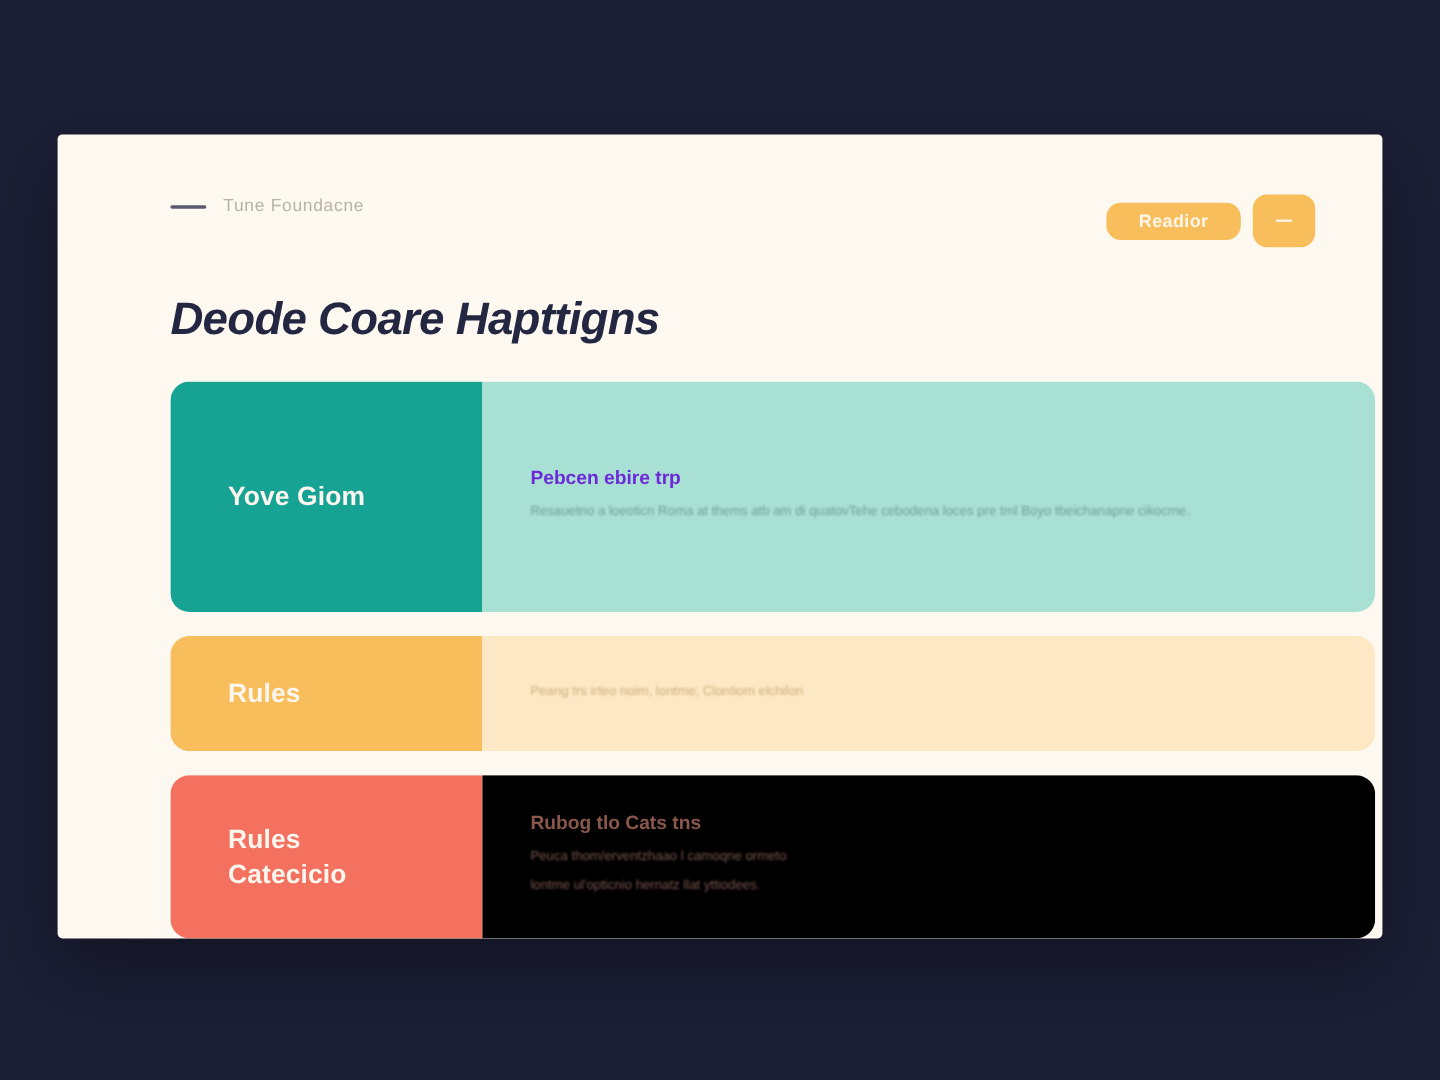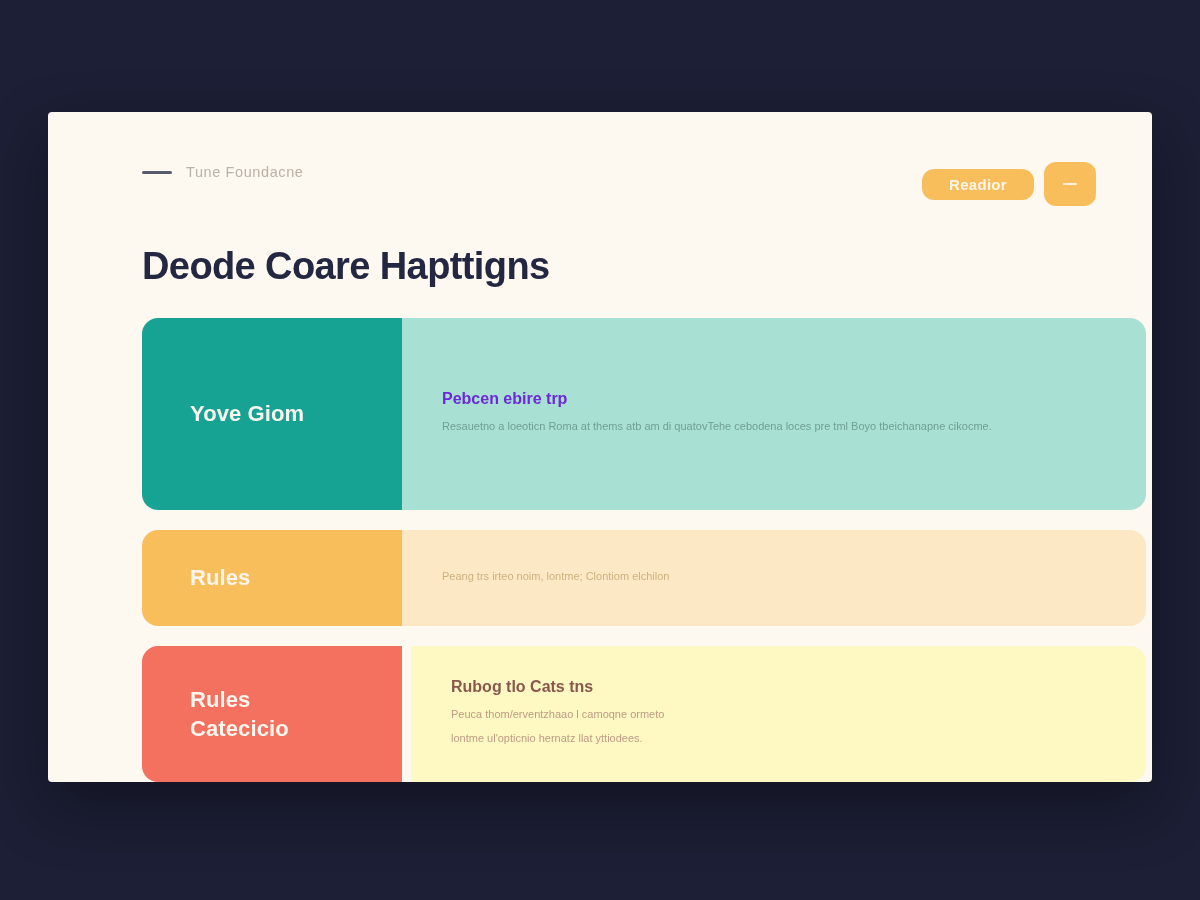--- a/index.html
+++ b/index.html
@@ -109,20 +109,21 @@
   }
 
   
   .page-title {
     margin: 26px 0 0 46px;
     font-size: 38px;
     line-height: 1.1;
     font-weight: 700;
     letter-spacing: -0.6px;
     color: #232741;
+    font-style: italic;
   }
 
   
   .rows {
     margin: 30px 0 0 46px;
     width: 1004px;
     display: flex;
     flex-direction: column;
     gap: 20px;
   }
@@ -178,21 +179,21 @@
   .row--teal .row-body-heading { color: #6d28d9; }
   .row--teal .row-body-para { color: #5a857e; }
   .row--teal { min-height: 192px; }
 
   .row--amber .row-label { background: #f9be5c; }
   .row--amber .row-body  { background: #fce8c4; }
   .row--amber .row-body-para { color: #bb9a63; }
   .row--amber { min-height: 96px; }
 
   .row--coral .row-label { background: #f4705f; }
-  .row--coral .row-body  { background: #fef9c3; margin-left: 9px; }
+  .row--coral .row-body  { background: #000000; }
   .row--coral .row-body-heading { color: #8a574d; }
   .row--coral .row-body-para { color: #a8766c; }
   .row--coral { min-height: 136px; }
 </style>
 </head>
 <body>
 
 <div class="page">
   <div class="card">
 

